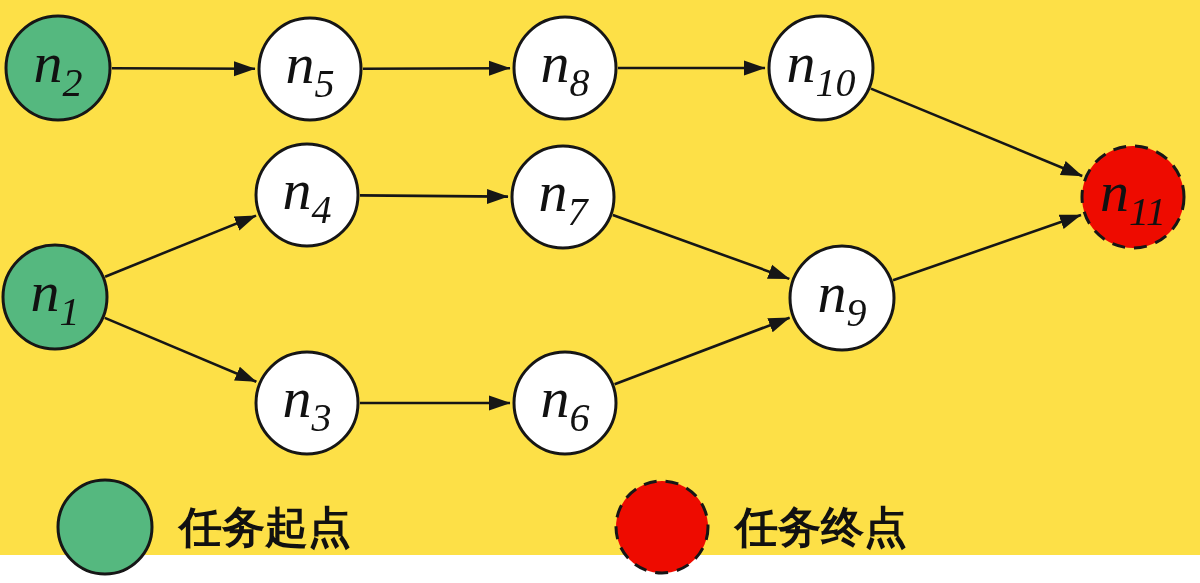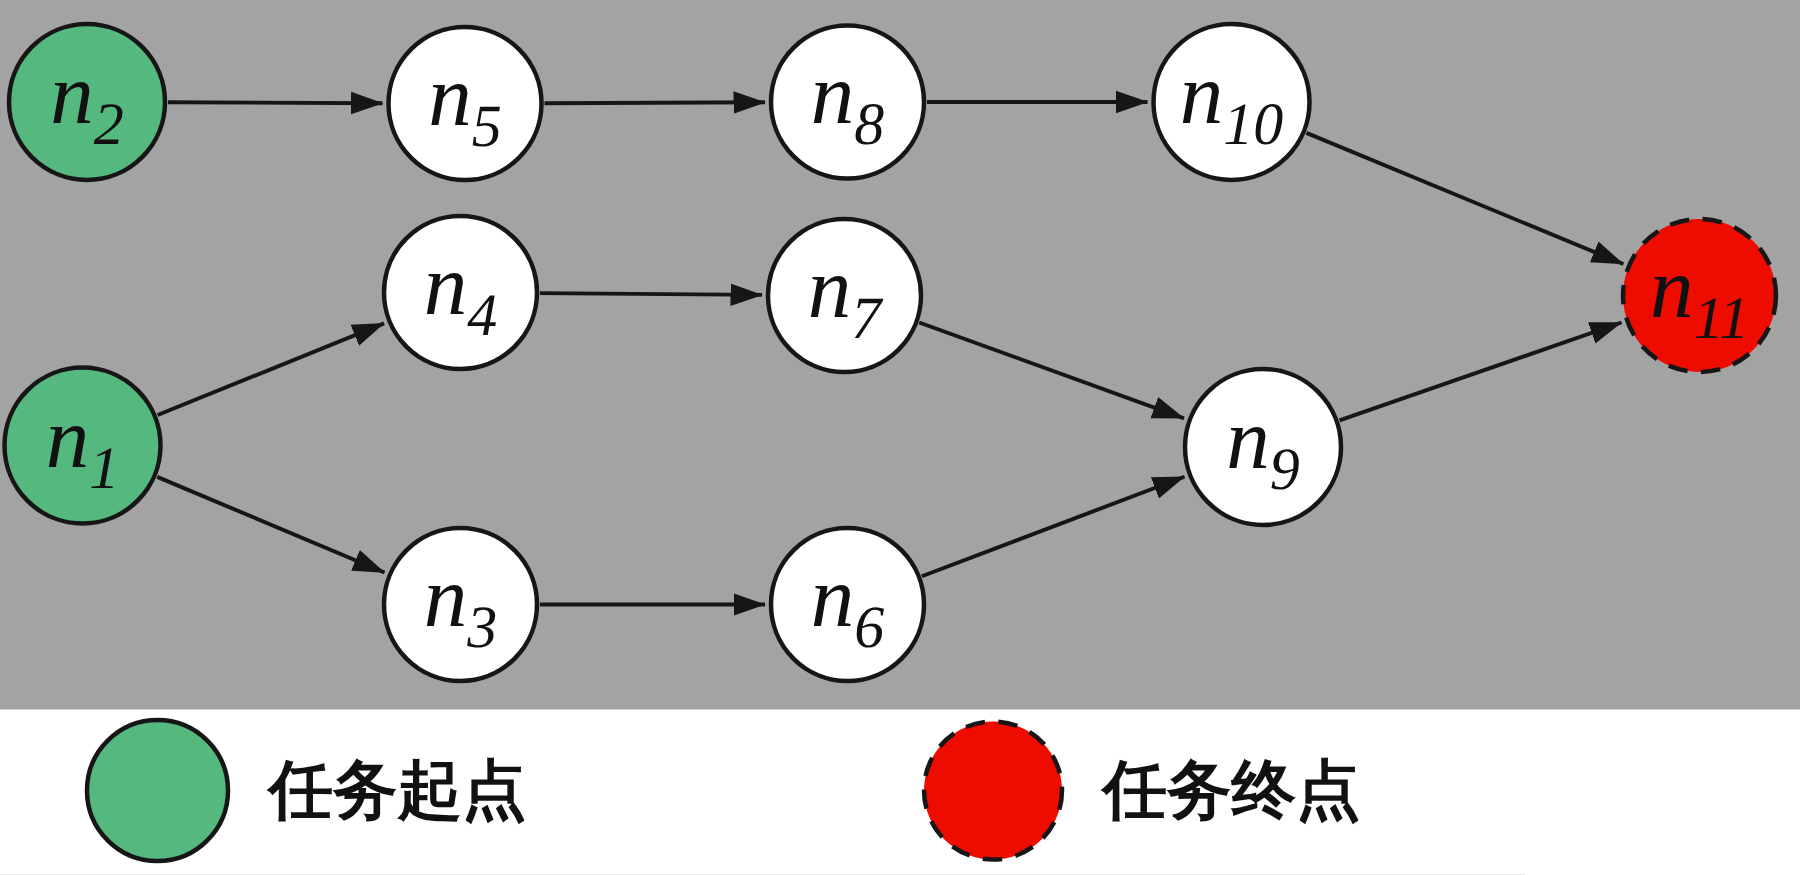--- a/index.html
+++ b/index.html
@@ -7,22 +7,22 @@
     padding: 0;
     background: #ffffff;
     width: 1200px;
     height: 583px;
     overflow: hidden;
     font-family: "Liberation Serif", "DejaVu Serif", serif;
   }
   #stage {
     position: relative;
     width: 1200px;
-    height: 473px;
-    background: #a3a3a3;
+    height: 555px;
+    background: #fde047;
   }
   svg { display: block; }
   .node-circle { stroke-width: 3px; }
   .edge-line { stroke-width: 2.6px; fill: none; }
   .node-label {
     font-family: "Liberation Serif", "DejaVu Serif", serif;
     font-style: italic;
     font-size: 58px;
     fill: #111111;
   }

